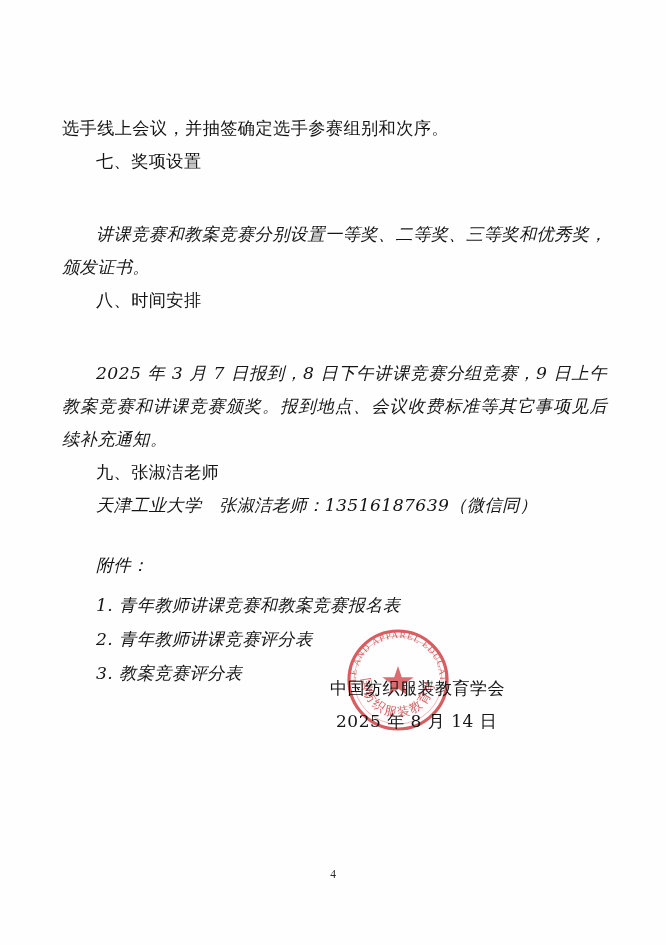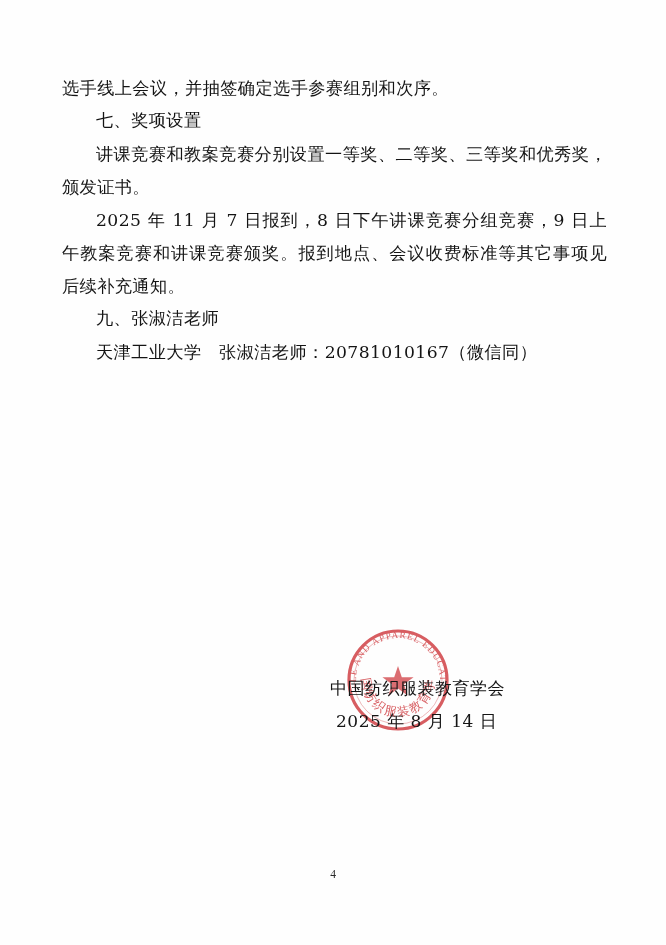--- a/index.html
+++ b/index.html
@@ -31,28 +31,29 @@
   .line {
     font-size: 17.2px;
     line-height: 33px;
     letter-spacing: 0.4px;
     color: #141414;
     white-space: pre-wrap;
     font-family: "DejaVu Serif", "Liberation Serif", serif;
   }
   .indent1 {
     text-indent: 34px;
-    font-family: Liberation Mono, monospace;
   }
   .indent-hang {
     text-indent: 34px;
+    font-style: italic;
   }
   .justify {
     text-align: justify;
     text-justify: inter-ideograph;
+    margin-top: 40px;
   }
   .gap-small { height: 6px; }
   .gap-block { height: 26px; }
   .attach-list .line { line-height: 34px; }
 
   
   .seal {
     position: absolute;
     left: 338px;
     top: 620px;
@@ -96,30 +97,38 @@
 <div class="page">
 
   <div class="content">
 
     <div class="line justify">选手线上会议，并抽签确定选手参赛组别和次序。</div>
 
     <div class="line indent1">七、奖项设置</div>
 
     <div class="line indent-hang justify">讲课竞赛和教案竞赛分别设置一等奖、二等奖、三等奖和优秀奖，颁发证书。</div>
 
+    <div class="line indent1">八、时间安排</div>
 
-    <div class="line indent-hang justify mono-ish">2025 年 11 月 7 日报到，8 日下午讲课竞赛分组竞赛，9 日上午教案竞赛和讲课竞赛颁奖。报到地点、会议收费标准等其它事项见后续补充通知。</div>
+    <div class="line indent-hang justify mono-ish">2025 年 3 月 7 日报到，8 日下午讲课竞赛分组竞赛，9 日上午教案竞赛和讲课竞赛颁奖。报到地点、会议收费标准等其它事项见后续补充通知。</div>
 
     <div class="line indent1">九、张淑洁老师</div>
 
-    <div class="line indent-hang mono-ish">天津工业大学　张淑洁老师：20781010167（微信同）</div>
+    <div class="line indent-hang mono-ish">天津工业大学　张淑洁老师：13516187639（微信同）</div>
 
 
     <div class="gap-block"></div>
 
+    <div class="attach-list">
+      <div class="line indent-hang">附件：</div>
+      <div class="gap-small"></div>
+      <div class="line indent-hang">1. 青年教师讲课竞赛和教案竞赛报名表</div>
+      <div class="line indent-hang">2. 青年教师讲课竞赛评分表</div>
+      <div class="line indent-hang">3. 教案竞赛评分表</div>
+    </div>
 
   </div>
 
   <div class="seal">
     <svg width="120" height="120" viewBox="0 0 120 120" xmlns="http://www.w3.org/2000/svg">
       <defs>
         <path id="arcTop" d="M 18,60 A 42,42 0 0 1 102,60" fill="none"></path>
         <path id="arcBottom" d="M 24,60 A 36,36 0 0 0 96,60" fill="none"></path>
       </defs>
       <g opacity="0.82">

